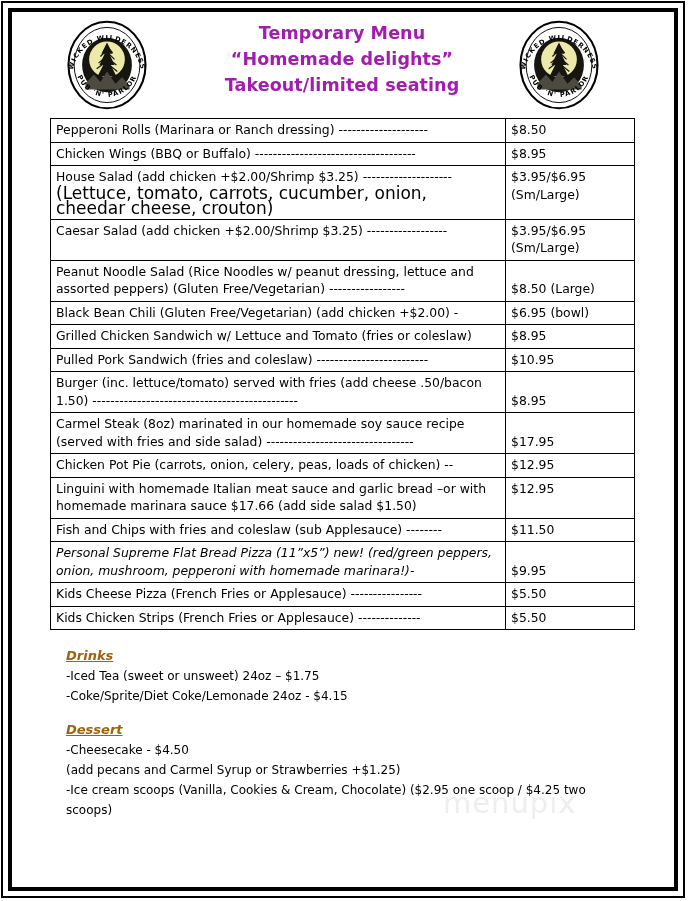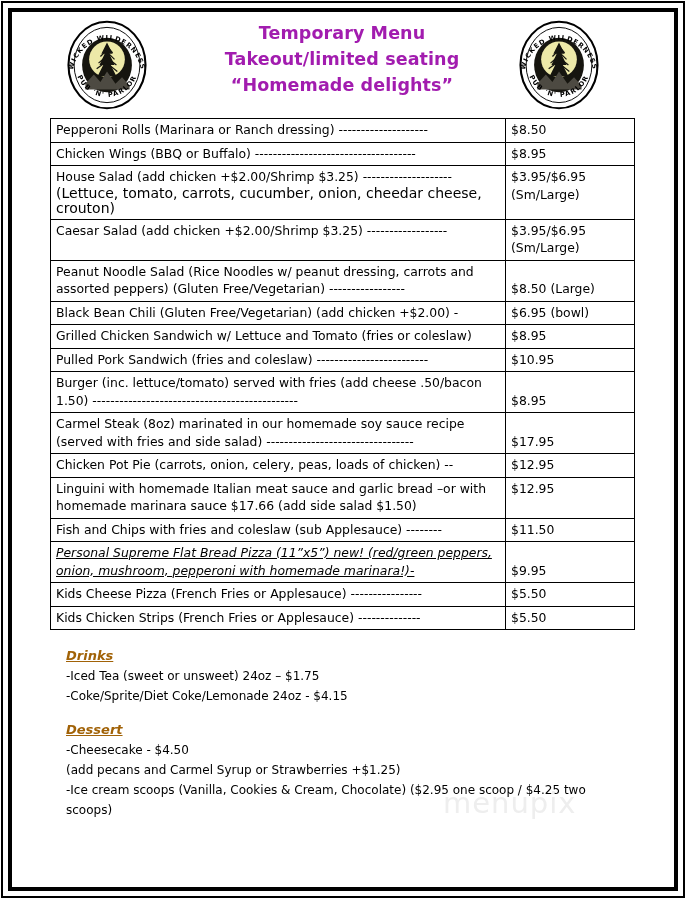--- a/index.html
+++ b/index.html
@@ -88,24 +88,24 @@
     font-family: "DejaVu Sans", sans-serif;
     font-size: 12.4px;
     line-height: 17.5px;
     color: #000;
   }
   .menu-table td.desc { width: 444px; }
   .menu-table td.price { width: 118px; white-space: pre-line; }
   .price-bottom { vertical-align: bottom !important; padding-bottom: 4px; }
   .sub-line {
     display: block;
-    font-size: 14px;
+    font-size: 17px;
     line-height: 15px;
   }
-  .ital { font-style: italic; text-decoration: underline; }
+  .ital { font-style: italic; }
 
   
   .sections {
     margin-left: 42px;
     margin-top: 18px;
     width: 580px;
   }
   .section-heading {
     font-family: "DejaVu Sans", sans-serif;
     font-weight: bold;
@@ -166,22 +166,22 @@
         <text font-size="7.1" font-family="DejaVu Sans, sans-serif" font-weight="bold" fill="#000" letter-spacing="1.1">
           <textPath href="#arcTop" startOffset="50%" text-anchor="middle">WICKED WILDERNESS</textPath>
         </text>
         <text font-size="7.1" font-family="DejaVu Sans, sans-serif" font-weight="bold" fill="#000" letter-spacing="1.3">
           <textPath href="#arcBot" startOffset="50%" text-anchor="middle">PUB 'N' PARLOR</textPath>
         </text>
       </svg>
 
       <div class="title-block">
         <div class="title-line">Temporary Menu</div>
+        <div class="title-line">“Homemade delights”</div>
         <div class="title-line">Takeout/limited seating</div>
-        <div class="title-line">“Homemade delights”</div>
       </div>
 
       <svg class="logo right" viewBox="0 0 100 100">
         <defs>
           <path id="arcTop2" d="M 14,54 A 37,40 0 0 1 86,54" fill="none"></path>
           <path id="arcBot2" d="M 16,55 A 35,38 0 0 0 84,55" fill="none"></path>
         </defs>
         <ellipse cx="50" cy="50" rx="41" ry="46" fill="#ffffff" stroke="#000" stroke-width="2.2"></ellipse>
         <ellipse cx="50" cy="50" rx="35" ry="40" fill="none" stroke="#000" stroke-width="1"></ellipse>
         <ellipse cx="50" cy="50" rx="26.5" ry="29" fill="#16150f"></ellipse>
@@ -213,21 +213,21 @@
             <td class="desc">House Salad (add chicken +$2.00/Shrimp $3.25) --------------------<span class="sub-line">(Lettuce, tomato, carrots, cucumber, onion, cheedar cheese, crouton)</span></td>
             <td class="price">$3.95/$6.95
 (Sm/Large)</td>
           </tr>
           <tr>
             <td class="desc">Caesar Salad (add chicken +$2.00/Shrimp $3.25) ------------------</td>
             <td class="price">$3.95/$6.95
 (Sm/Large)</td>
           </tr>
           <tr>
-            <td class="desc">Peanut Noodle Salad (Rice Noodles w/ peanut dressing, carrots and assorted peppers) (Gluten Free/Vegetarian) -----------------</td>
+            <td class="desc">Peanut Noodle Salad (Rice Noodles w/ peanut dressing, lettuce and assorted peppers) (Gluten Free/Vegetarian) -----------------</td>
             <td class="price price-bottom">$8.50 (Large)</td>
           </tr>
           <tr>
             <td class="desc">Black Bean Chili (Gluten Free/Vegetarian) (add chicken +$2.00) -</td>
             <td class="price">$6.95 (bowl)</td>
           </tr>
           <tr>
             <td class="desc">Grilled Chicken Sandwich w/ Lettuce and Tomato (fries or coleslaw)</td>
             <td class="price">$8.95</td>
           </tr>

